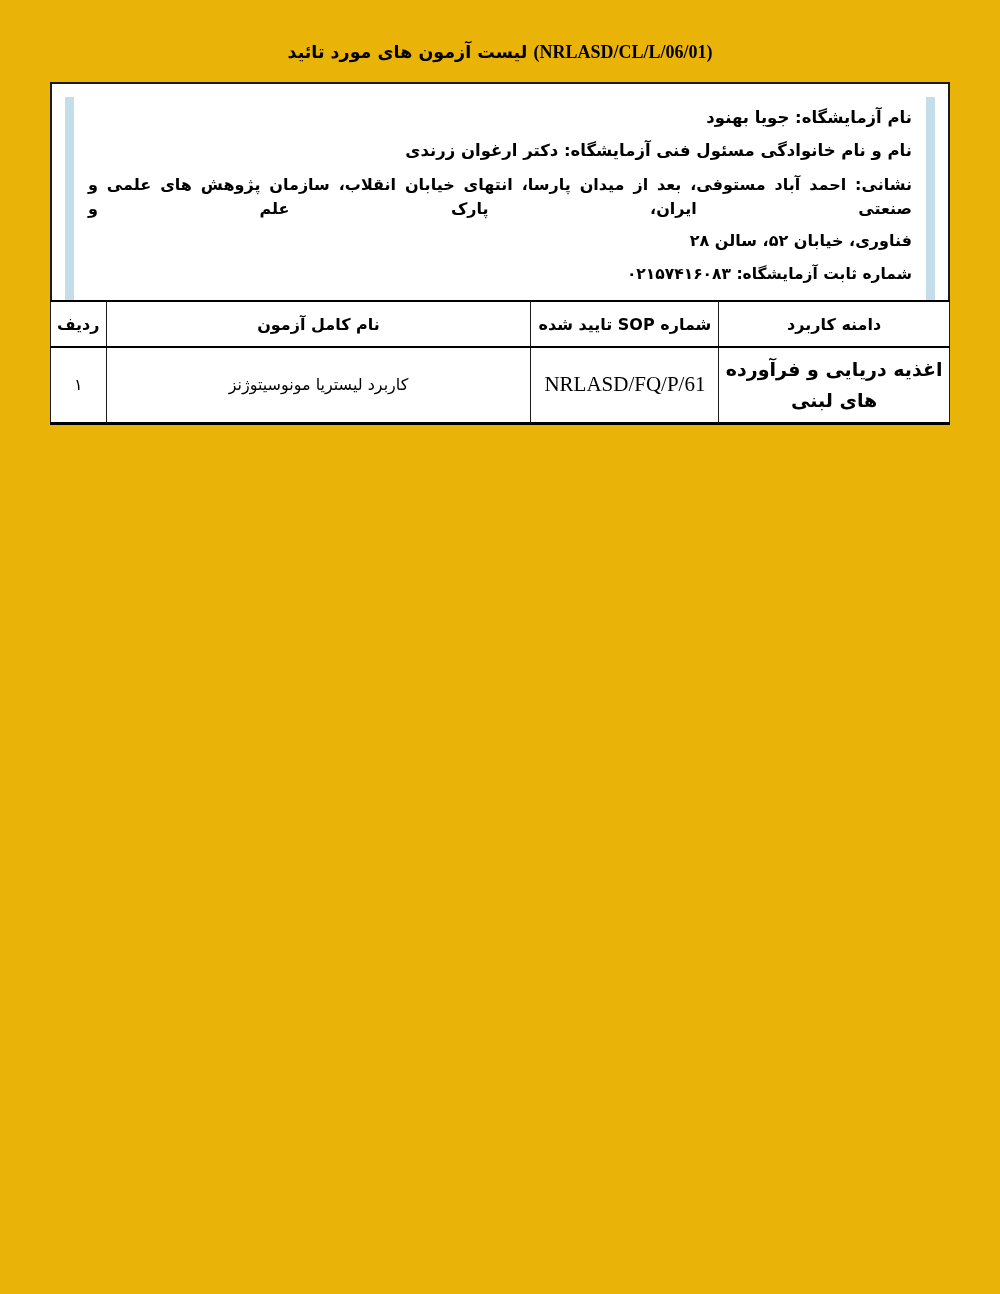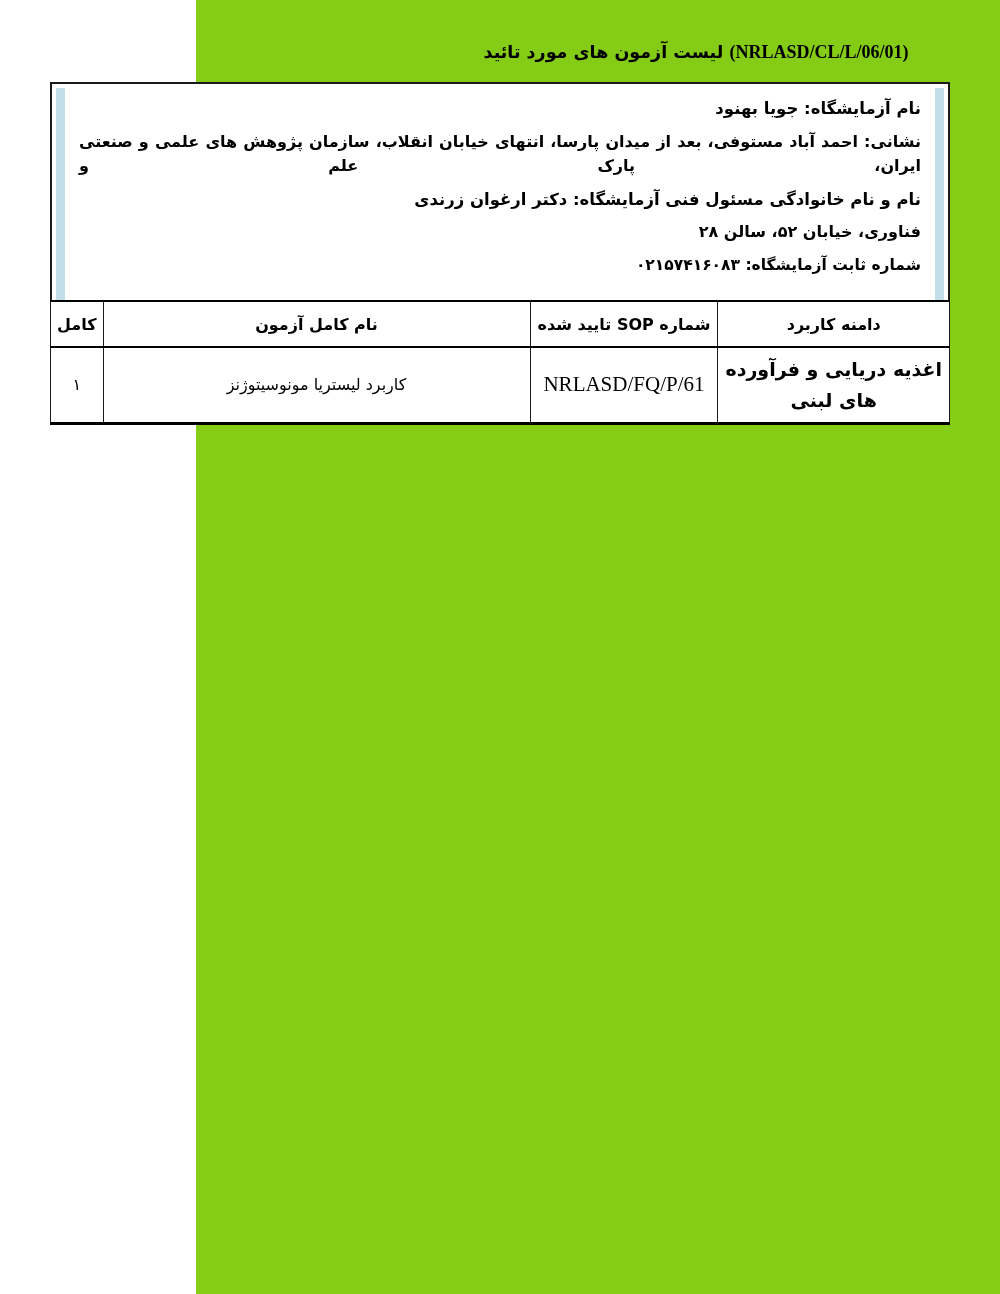--- a/index.html
+++ b/index.html
@@ -12,23 +12,23 @@
     width: 1000px;
     height: 1294px;
     font-family: "DejaVu Sans", "Liberation Sans", sans-serif;
     color: #000000;
     position: relative;
     overflow: hidden;
   }
 
   .page {
     position: relative;
-    width: 804px;
+    width: 1000px;
     height: 1294px;
-    background: #84cc16;
+    background: #eab308;
   }
 
   
   .doc-title {
     position: absolute;
     top: 42px;
     left: 0;
     width: 1000px;
     text-align: center;
     font-size: 17.5px;
@@ -50,21 +50,21 @@
     position: absolute;
     top: 82px;
     right: 50px;
     width: 900px;
     box-sizing: border-box;
     border-top: 2px solid #1a1a1a;
     border-bottom: 2px solid #1a1a1a;
     border-left: 2px solid #1a1a1a;
     border-right: 2px solid #1a1a1a;
     background: #ffffff;
-    padding: 4px;
+    padding: 13px;
   }
   .info-inner {
     border-right: 9px solid #c3dee8;
     border-left: 9px solid #c3dee8;
     padding: 9px 14px 10px 14px;
     box-sizing: border-box;
     min-height: 212px;
   }
   .info-line {
     direction: rtl;
@@ -158,23 +158,23 @@
   <div class="doc-title">
     <span class="code">(NRLASD/CL/L/06/01)</span>
     <span>لیست آزمون های مورد تائید</span>
   </div>
 
   <div class="info-box">
     <div class="info-inner">
 
       <div class="info-line">نام آزمایشگاه: جویا بهنود</div>
 
+      <div class="info-line">نام و نام خانوادگی مسئول فنی آزمایشگاه: دکتر ارغوان زرندی</div>
+
       <div class="info-line addr">نشانی: احمد آباد مستوفی، بعد از میدان پارسا، انتهای خیابان انقلاب، سازمان پژوهش های علمی و صنعتی ایران، پارک علم و</div>
-
-      <div class="info-line">نام و نام خانوادگی مسئول فنی آزمایشگاه: دکتر ارغوان زرندی</div>
 
       <div class="info-line addr-2">فناوری، خیابان ۵۲، سالن ۲۸</div>
 
 
       <div class="info-line phone">شماره ثابت آزمایشگاه: ۰۲۱۵۷۴۱۶۰۸۳</div>
 
     </div>
   </div>
 
   <table class="tests">
@@ -182,21 +182,21 @@
       <col class="col-scope">
       <col class="col-sop">
       <col class="col-name">
       <col class="col-row">
     </colgroup>
     <thead>
       <tr>
         <th>دامنه کاربرد</th>
         <th>شماره SOP تایید شده</th>
         <th>نام کامل آزمون</th>
-        <th>کامل</th>
+        <th>ردیف</th>
       </tr>
     </thead>
     <tbody>
       <tr class="r1">
         <td class="c-scope">اغذیه دریایی و فرآورده های لبنی</td>
         <td class="c-sop">NRLASD/FQ/P/61</td>
         <td class="c-name">کاربرد لیستریا  مونوسیتوژنز</td>
         <td class="c-row">۱</td>
       </tr>
     </tbody>

